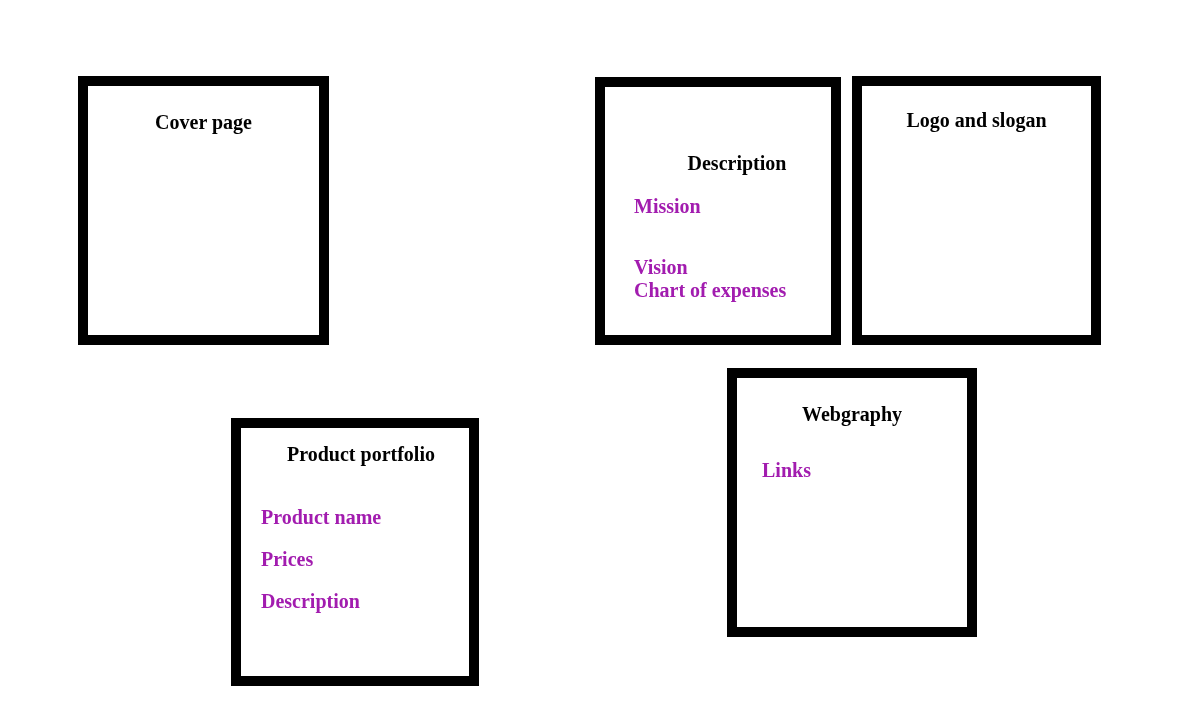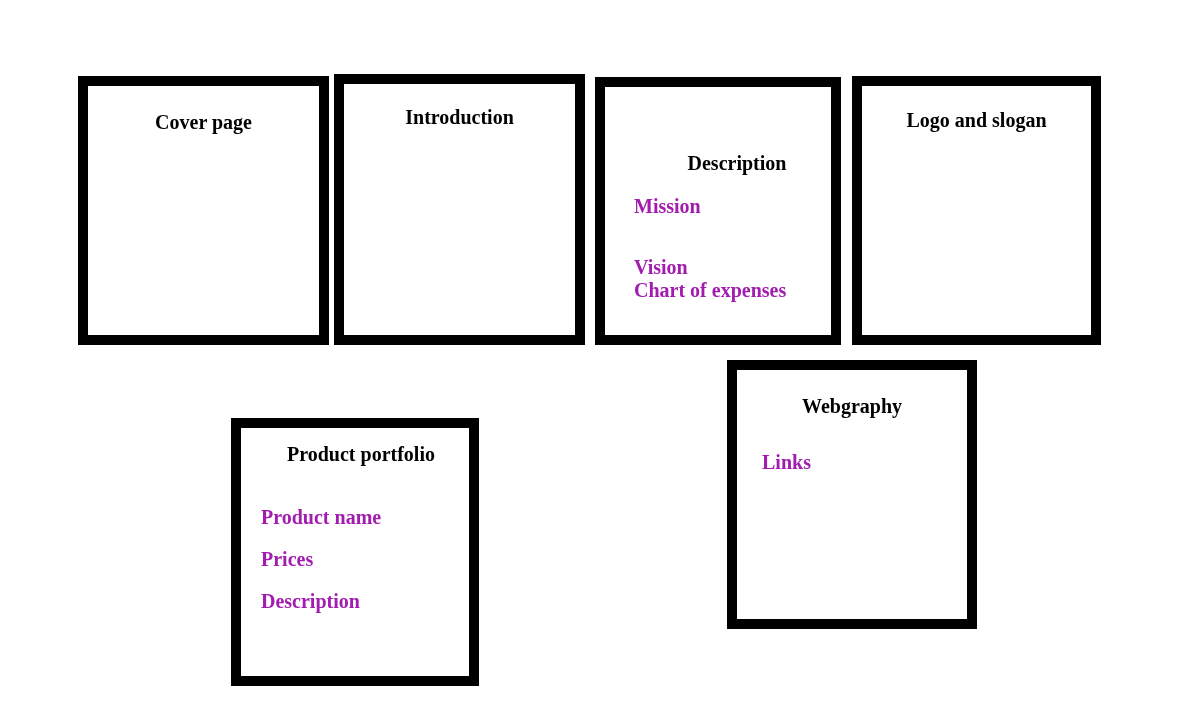--- a/index.html
+++ b/index.html
@@ -71,40 +71,35 @@
   #box-logo-slogan .box-title { left: 0; right: 0; top: 23px; text-align: center; }
 
   
   #box-product-portfolio { left: 231px; top: 378px; width: 248px; height: 268px; margin-top: 40px; }
   #box-product-portfolio .t-portfolio  { left: 12px; right: 0; top: 15px;  text-align: center; }
   #box-product-portfolio .t-prodname   { left: 20px; top: 78px; }
   #box-product-portfolio .t-prices     { left: 20px; top: 120px; }
   #box-product-portfolio .t-desc       { left: 20px; top: 162px; }
 
   
-  #box-webgraphy       { left: 727px; top: 360px; width: 250px; height: 269px; }
+  #box-webgraphy       { left: 727px; top: 368px; width: 250px; height: 269px; }
   #box-webgraphy .t-webgraphy { left: 0;   right: 0; top: 25px; text-align: center; }
   #box-webgraphy .t-links     { left: 25px; top: 81px; }
 </style>
 </head>
 <body>
 
 <div id="canvas">
 
   <div class="wireframe-box" id="box-cover-page">
     <div class="box-inner">
       <div class="box-title">Cover page</div>
     </div>
   </div>
 
-  <div class="wireframe-box" id="box-introduction">
-    <div class="box-inner">
-      <div class="box-title">Introduction</div>
-    </div>
-  </div>
 
   <div class="wireframe-box" id="box-business">
     <div class="box-inner">
       <div class="box-title t-description">Description</div>
       <div class="box-item t-mission">Mission</div>
       <div class="box-item t-vision">Vision</div>
       <div class="box-item t-expenses">Chart of expenses</div>
     </div>
   </div>
 

